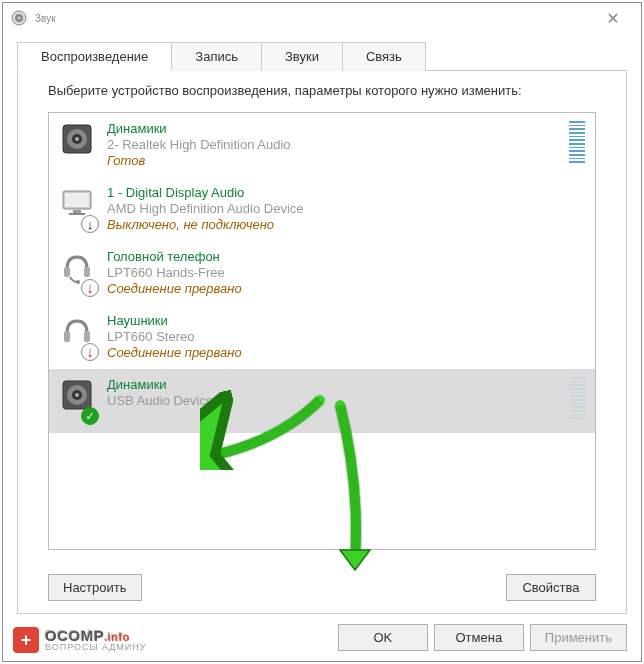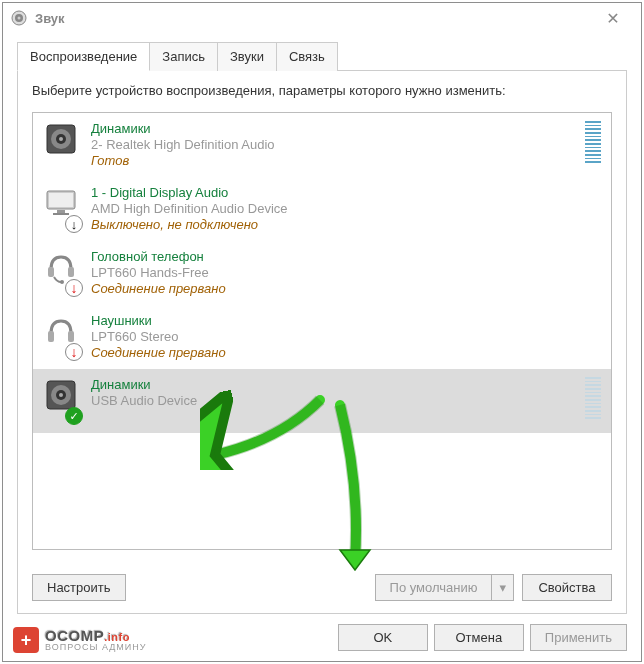--- a/index.html
+++ b/index.html
@@ -1,27 +1,27 @@
 <!DOCTYPE html>
 <html><head>
 <meta charset="utf-8">
 <style>
 * { box-sizing: border-box; margin: 0; padding: 0; }
 body { font-family: "Segoe UI", Tahoma, sans-serif; font-size: 13px; background: #fff; width: 644px; height: 664px; overflow: hidden; position: relative; }
 .window { border: 1px solid #8e8e8e; width: 640px; height: 660px; margin: 2px; background: #fff; display: flex; flex-direction: column; }
 .titlebar { height: 30px; display: flex; align-items: center; padding: 0 8px; }
 .titlebar-icon { width: 16px; height: 16px; margin-right: 8px; }
-.titlebar-title { color: #888; font-size: 13px; flex: 1; font-weight: bold; }
+.titlebar-title { color: #888; font-size: 10px; flex: 1; }
 .titlebar-close { width: 40px; height: 28px; display: flex; align-items: center; justify-content: center; cursor: pointer; color: #888; font-size: 16px; }
 .content { flex: 1; padding: 8px 14px 0 14px; display: flex; flex-direction: column; }
 .tabs { display: flex; border-bottom: 1px solid #ccc; }
-.tab { padding: 6px 12px; border: 1px solid #ccc; border-bottom: none; background: #fff; margin-right: -1px; cursor: pointer; color: #333; position: relative; top: 1px; }
+.tab { padding: 6px 23px; border: 1px solid #ccc; border-bottom: none; background: #fff; margin-right: -1px; cursor: pointer; color: #333; position: relative; top: 1px; }
 .tab.active { background: #fff; border-bottom: 1px solid #fff; z-index: 1; }
 .tab:not(.active) { background: #f7f7f7; border-top: 1px solid #ccc; }
-.tab-body { border: 1px solid #ccc; border-top: none; padding: 12px 14px; flex: 1; display: flex; flex-direction: column; }
+.tab-body { border: 1px solid #ccc; border-top: none; padding: 12px 30px; flex: 1; display: flex; flex-direction: column; }
 .instruction { color: #333; margin-bottom: 14px; }
 .device-list { border: 1px solid #bcbcbc; flex: 1; overflow: hidden; background: #fff; }
 .device-item { display: flex; align-items: flex-start; padding: 8px 10px; position: relative; }
 .device-item.selected { background: #dcdcdc; }
 .device-icon-wrap { width: 40px; height: 48px; position: relative; margin-right: 8px; flex-shrink: 0; }
 .device-icon-wrap svg { width: 36px; height: 36px; }
 .overlay-badge { position: absolute; bottom: 0; right: 0; width: 18px; height: 18px; border-radius: 50%; display: flex; align-items: center; justify-content: center; background: #fff; border: 1px solid #888; }
 .overlay-badge.down { color: #000; }
 .overlay-badge.redx { color: #d11; font-weight: bold; font-size: 14px; }
 .overlay-badge.check { background: #1fa01f; border-color: #1fa01f; color: #fff; font-size: 11px; }
@@ -166,24 +166,20 @@
               <div class="level-bar"></div>
               <div class="level-bar"></div>
               <div class="level-bar"></div>
             </div>
           </div>
         </div>
 
       <div class="buttons-row">
         <button class="btn">Настроить</button>
         <div class="spacer"></div>
-        <div class="btn btn-dropdown disabled">
-          <span class="btn-label">По умолчанию</span>
-          <span class="dd-arrow">▾</span>
-        </div>
         <button class="btn">Свойства</button>
       </div>
     </div>
   </div>
 
   <div class="footer">
     <div class="watermark">
       <div class="wm-icon">+</div>
       <div class="wm-text">
         <div class="wm-main">

